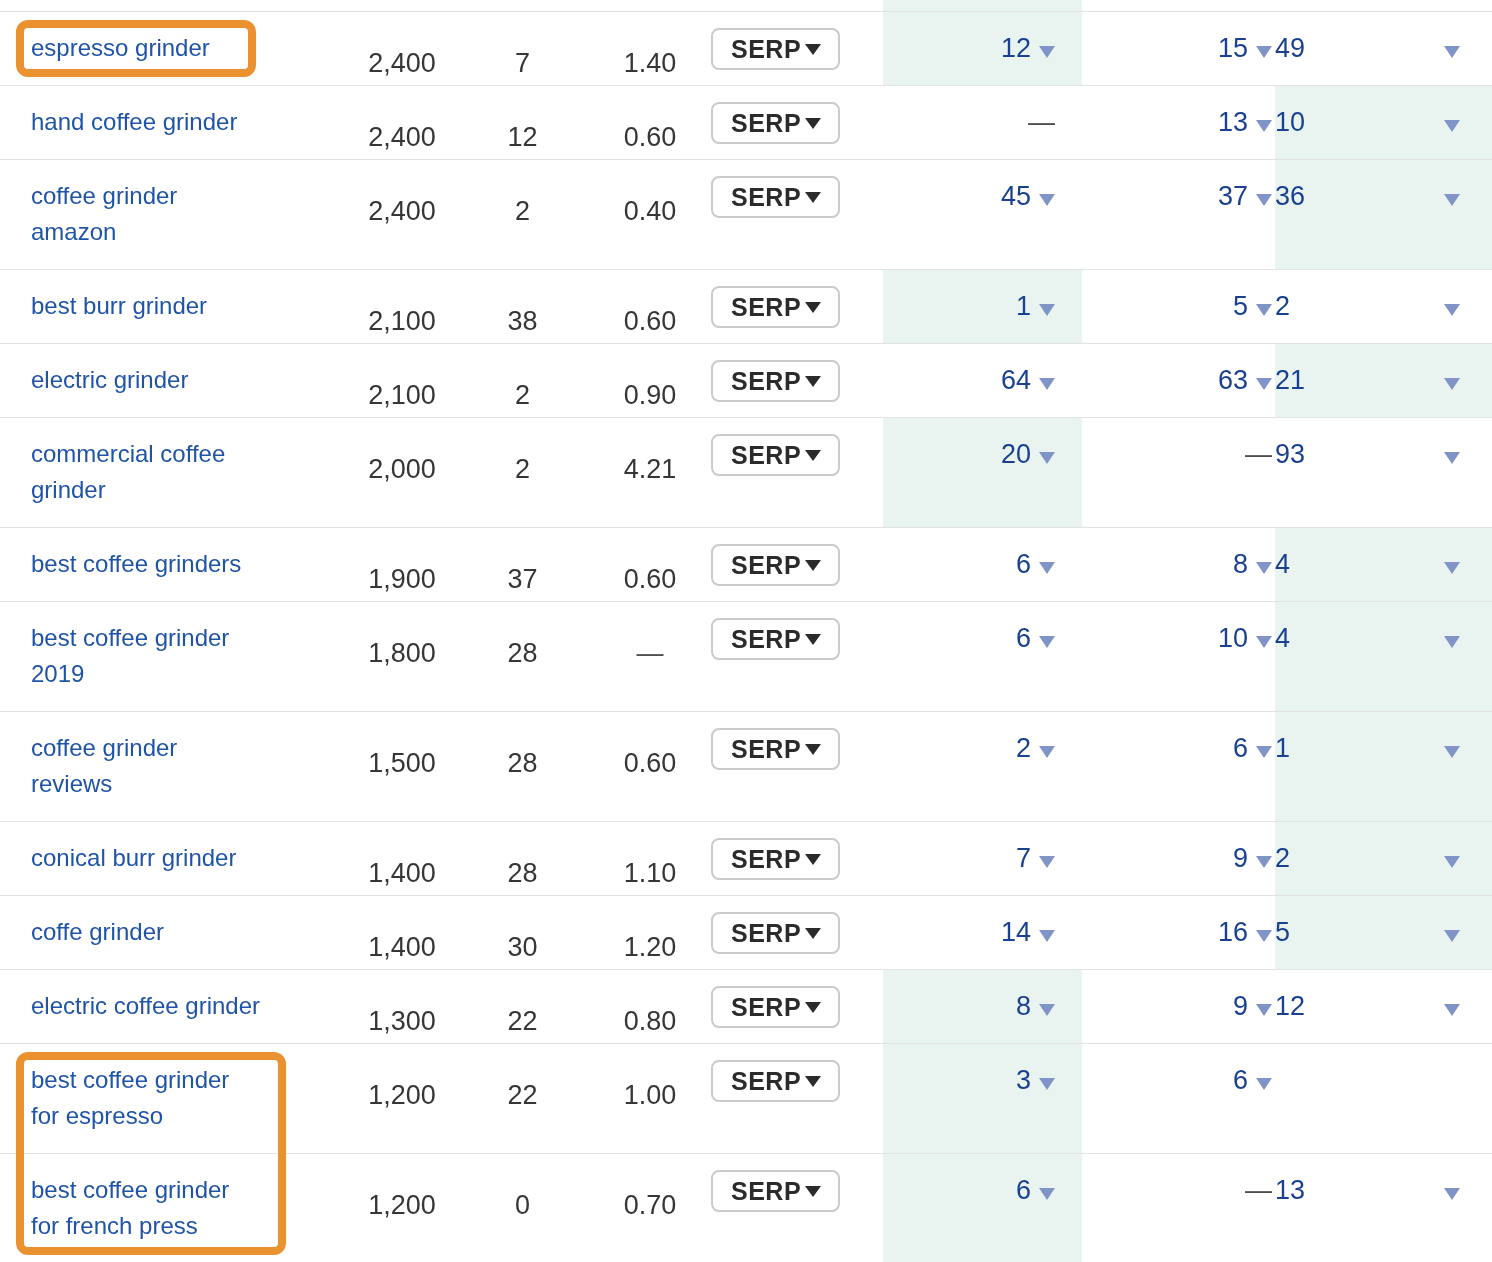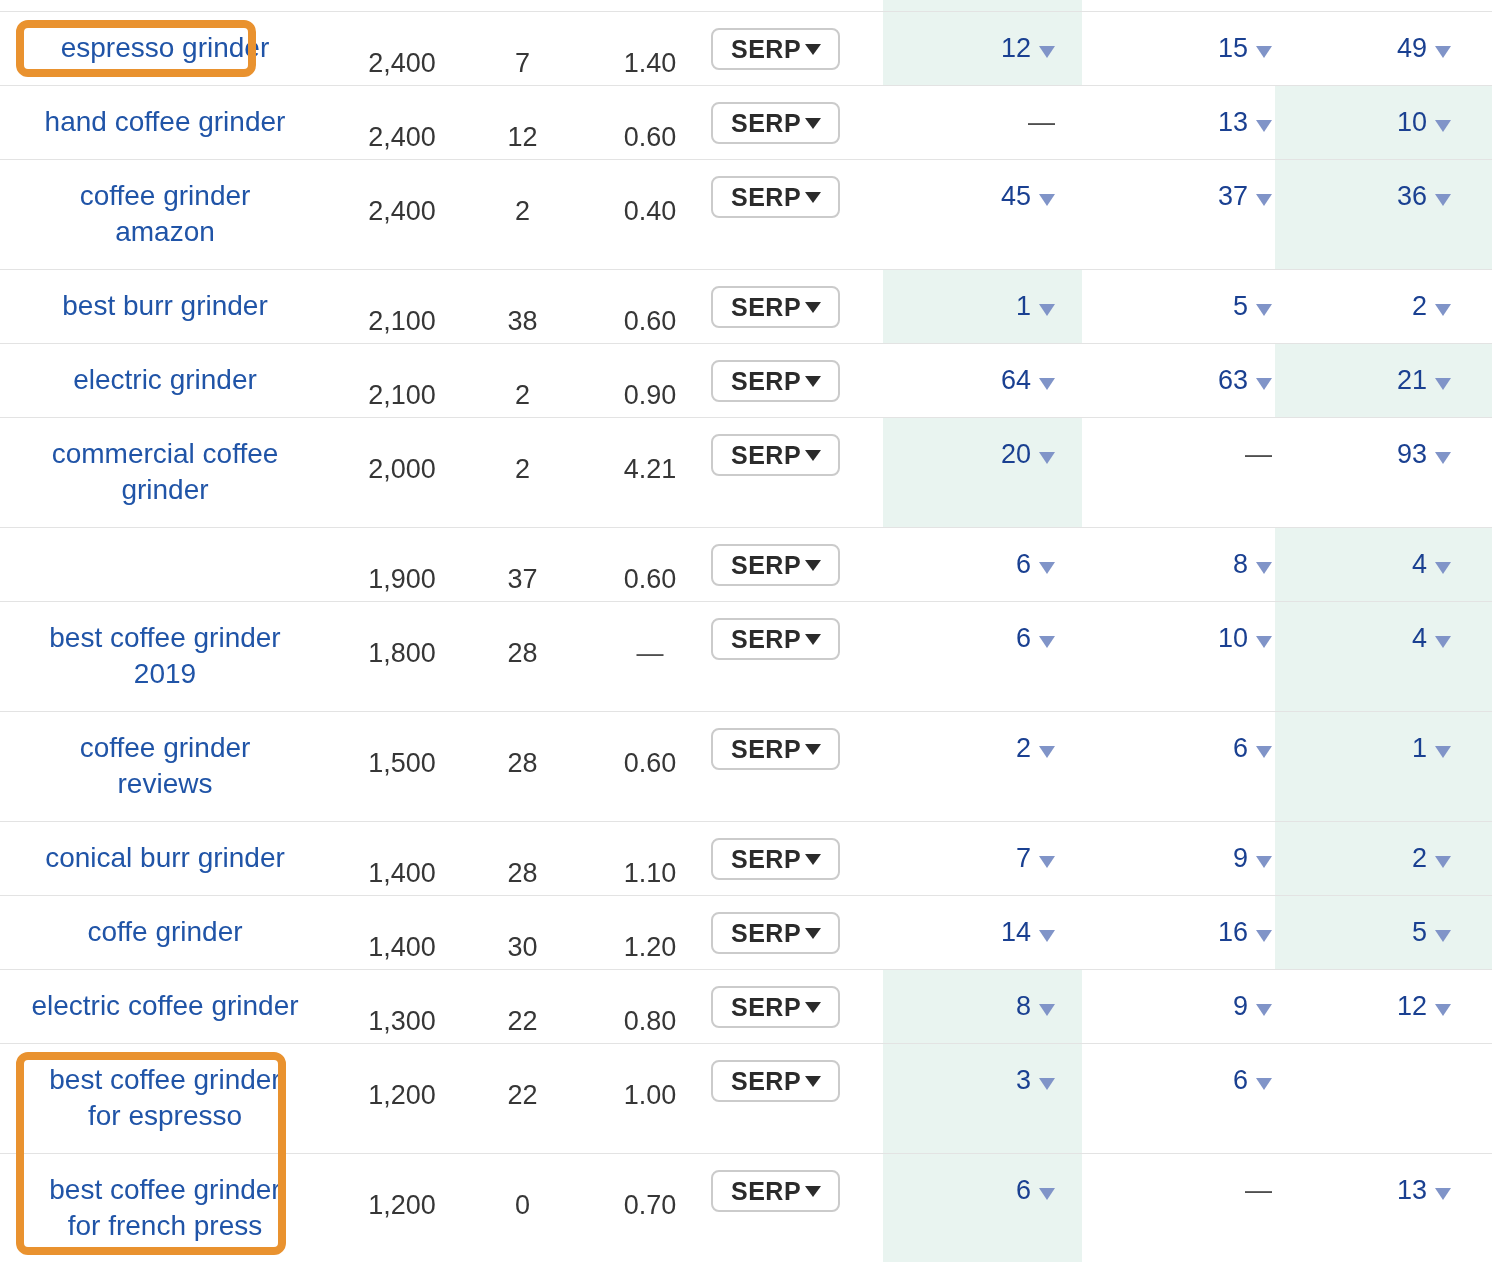--- a/index.html
+++ b/index.html
@@ -30,26 +30,25 @@
   .band{position:absolute;top:0;bottom:0;display:none;z-index:1;background:var(--teal);}
   .band.b1{left:883px;width:199px;}
   .band.b3{left:1275px;width:217px;}
   .band.on{display:block;}
   .top-strip .band{display:block;}
   
   .cell{position:relative;z-index:2;}
   .kw{
     display:block;
     margin-left:31px;width:268px;
-    font-size:28px;line-height:36px;
+    font-size:24px;line-height:36px;
     color:var(--link);
     text-decoration:none;
     white-space:pre-line;
     cursor:pointer;
-    text-align:center;
   }
   .metric{
     position:absolute;top:19px;
     font-size:27px;line-height:36px;
     color:var(--metric);
     text-align:center;
     margin-top:15px;
   }
   .volume{left:340px;width:124px;}
   .kd{left:484px;width:77px;}
@@ -86,21 +85,21 @@
   .pos .num{white-space:nowrap;}
   .pos .pos-caret{
     width:0;height:0;margin-left:8px;margin-top:7px;
     border-left:8px solid transparent;
     border-right:8px solid transparent;
     border-top:12px solid var(--caret);
   }
   .pos.dash{cursor:default;}
   .pos1{left:883px;width:199px;padding-right:27px;box-sizing:border-box;}
   .pos2{left:1082px;width:193px;padding-right:23px;box-sizing:border-box;margin-left:20px;}
-  .pos3{left:1275px;width:217px;padding-right:41px;box-sizing:border-box;}
+  .pos3{left:1275px;width:217px;padding-right:32px;box-sizing:border-box;justify-content:space-between;}
   
   .orange-box{
     position:absolute;z-index:6;
     box-sizing:border-box;
     border:8px solid var(--orange);
     border-radius:12px;
     background:transparent;
     pointer-events:none;
   }
   .obox1{left:16px;top:20px;width:240px;height:57px;}
@@ -260,20 +259,21 @@
     </div>
     <div class="cell pos pos3">
       <span class="num">93</span>
           <span class="pos-caret"></span>
     </div>
   </div>
 
   <div class="row">
 
     <div class="band b3 on"></div>
+    <a class="cell kw" href="#">best coffee grinders</a>
     <div class="cell metric volume">1,900</div>
     <div class="cell metric kd">37</div>
     <div class="cell metric cpc">0.60</div>
     <button class="serp-btn">
       <span class="serp-label">SERP</span>
       <span class="serp-caret"></span>
     </button>
     <div class="cell pos pos1">
       <span class="num">6</span>
           <span class="pos-caret"></span>

